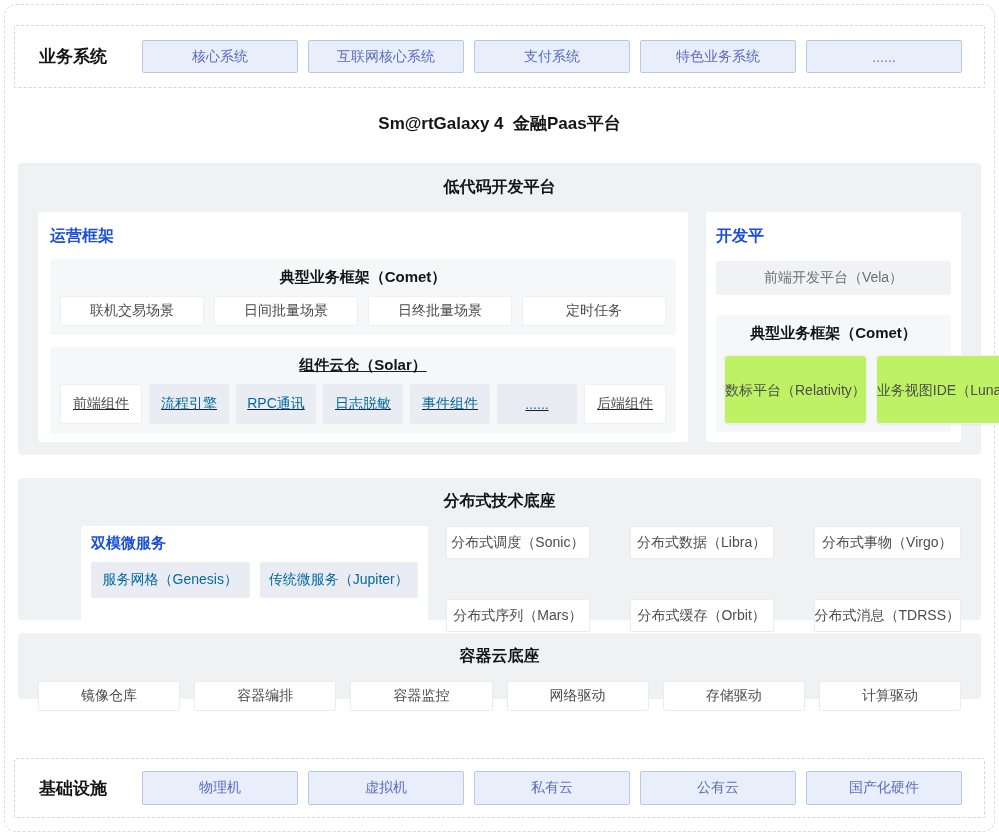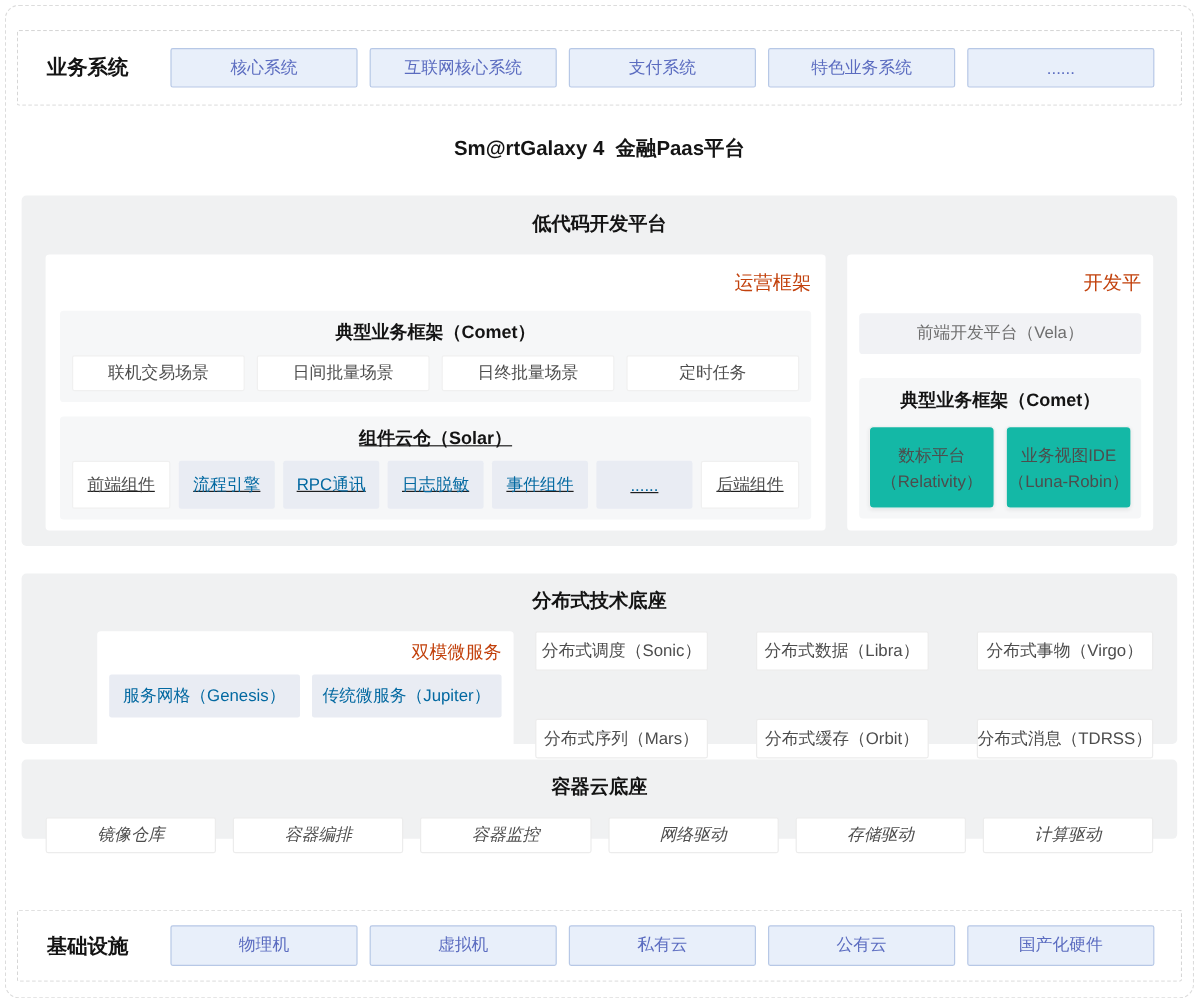--- a/index.html
+++ b/index.html
@@ -84,24 +84,24 @@
     margin-bottom: 14px;
     white-space: nowrap;
   }
 
   .white-box {
     background: #ffffff;
     border-radius: 3px;
     padding: 12px;
   }
   .box-title {
-    text-align: right;
+    text-align: left;
     font-size: 16px;
-    font-weight: normal;
-    color: #c2410c;
+    font-weight: bold;
+    color: #1d4ed8;
     white-space: nowrap;
   }
 
   
   .p1-row { display: flex; gap: 18px; height: 230px; }
   .op-box { flex: 1 1 auto; display: flex; flex-direction: column; }
   .op-box .box-title { margin: 2px 0 12px; }
   .subpanel {
     background: #f6f7f8;
     border-radius: 3px;
@@ -156,25 +156,25 @@
     flex: 1;
     background: #f6f7f8;
     border-radius: 3px;
     padding: 9px 8px 8px;
   }
   .dev-comet .subpanel-title { margin-bottom: 12px; }
   .tall-row { display: flex; gap: 9px; }
   .tall-btn {
     flex: 1 1 0;
     height: 69px;
-    background: #14b8a6;
+    background: #bef264;
     border: 1px solid #f1f1f1;
     border-radius: 4px;
     box-shadow: 0 1px 3px rgba(0,0,0,0.05);
-    display: flex; flex-direction: column;
+    display: flex; flex-direction: row;
     align-items: center; justify-content: center;
     font-size: 14px;
     line-height: 22px;
     color: #4d4d4d;
     white-space: nowrap;
   }
 
   
   .p2-row { display: flex; gap: 18px; margin-left: 43px; }
   .dual-box { width: 347px; flex: 0 0 347px; padding: 8px 10px 10px; }
@@ -185,21 +185,21 @@
     flex: 1;
     display: grid;
     grid-template-columns: repeat(3, 1fr);
     column-gap: 13px;
     row-gap: 17px;
     gap: 40px;
   }
   .dist-grid .wbtn { height: 33px; border-color: #ececec; }
 
   
-  .cont-row { display: flex; gap: 14px; font-style: italic; }
+  .cont-row { display: flex; gap: 14px; }
   .cont-row .wbtn { height: 30px; border-color: #ececec; }
 </style>
 </head>
 <body>
 
 <div class="card-frame"></div>
 
 <div class="strip strip-top">
   <div class="strip-label">业务系统</div>
   <div class="blue-row">

